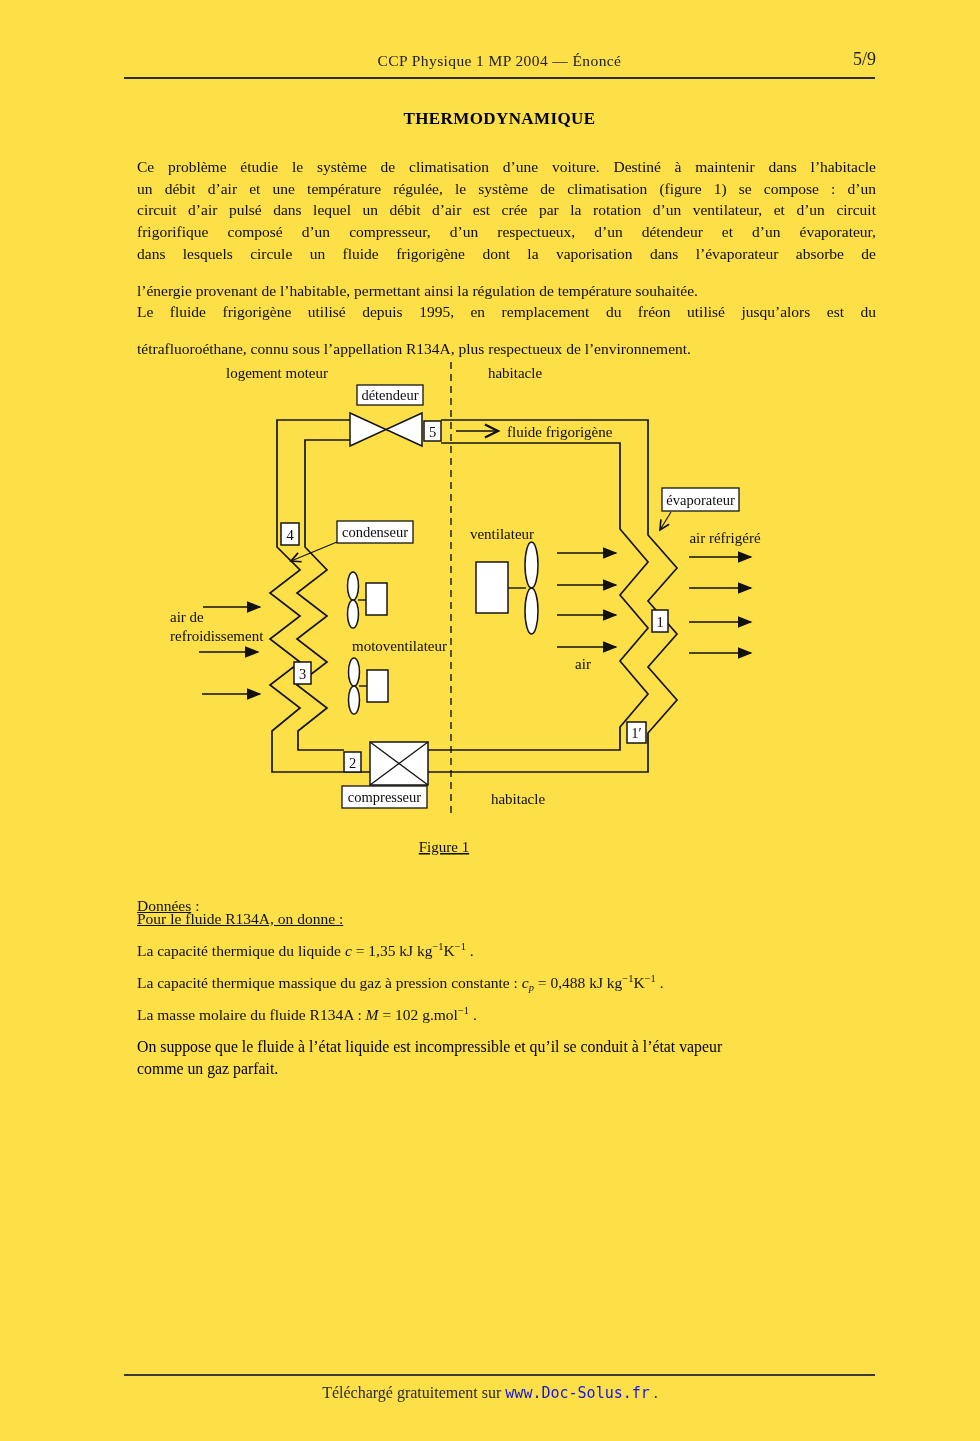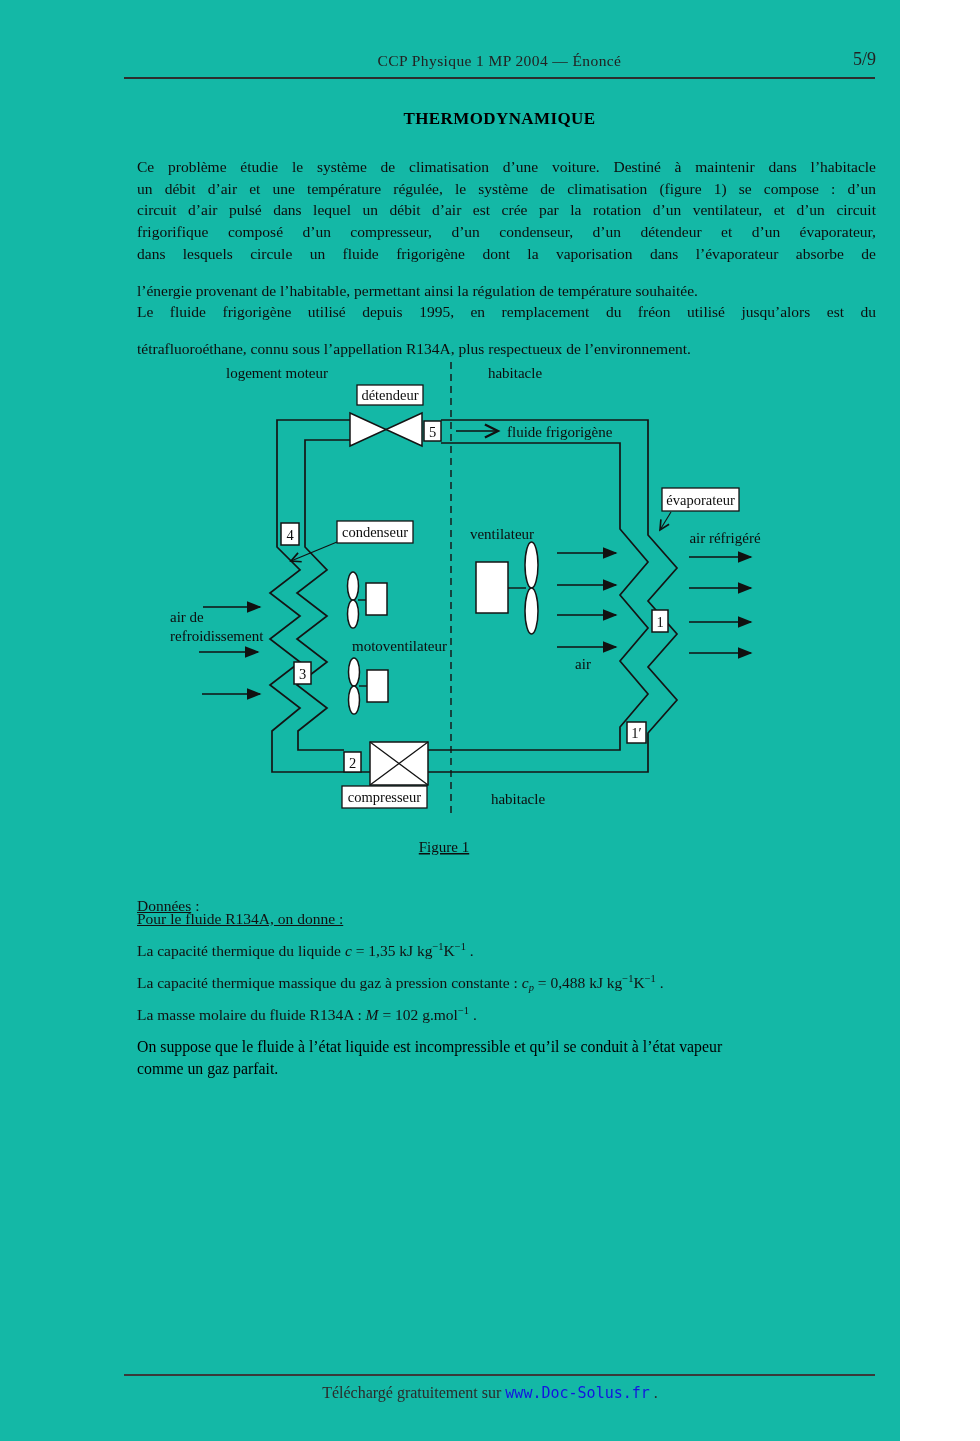--- a/index.html
+++ b/index.html
@@ -1,16 +1,16 @@
 <!DOCTYPE html>
 <html><head>
 <meta charset="utf-8">
 <style>
   html,body{margin:0;padding:0;background:#ffffff;}
-  .page{position:relative;width:900px;height:1441px;background:#14b8a6;
+  .page{position:relative;width:980px;height:1441px;background:#fde047;
         font-family:"Liberation Serif",serif;color:#111;overflow:hidden;}
   .abs{position:absolute;}
 
   .header-title{left:124px;top:52px;width:751px;text-align:center;
                 font-size:15.5px;color:#222;letter-spacing:.4px;}
   .page-num{left:836px;top:49px;width:40px;font-size:18px;text-align:right;color:#222;}
   .rule{left:124px;width:751px;height:2px;background:#2e2e2e;}
   .rule.top{top:77px;}
   .rule.bottom{top:1374px;height:2px;background:#3a3a3a;}
 
@@ -56,21 +56,21 @@
   <div class="abs header-title">CCP Physique 1 MP 2004 — Énoncé</div>
   <div class="abs page-num">5/9</div>
   <div class="abs rule top"></div>
 
   <div class="abs doc-title">THERMODYNAMIQUE</div>
 
   <div class="abs intro">
     <div class="jl">Ce problème étudie le système de climatisation d’une voiture. Destiné à maintenir dans l’habitacle</div>
     <div class="jl">un débit d’air et une température régulée, le système de climatisation (figure 1) se compose : d’un</div>
     <div class="jl">circuit d’air pulsé dans lequel un débit d’air est crée par la rotation d’un ventilateur, et d’un circuit</div>
-    <div class="jl">frigorifique composé d’un compresseur, d’un condenseur, d’un détendeur et d’un évaporateur,</div>
+    <div class="jl">frigorifique composé d’un compresseur, d’un respectueux, d’un détendeur et d’un évaporateur,</div>
     <div class="jl">dans lesquels circule un fluide frigorigène dont la vaporisation dans l’évaporateur absorbe de</div>
     <div class="jl end">l’énergie provenant de l’habitable, permettant ainsi la régulation de température souhaitée.</div>
     <div class="jl">Le fluide frigorigène utilisé depuis 1995, en remplacement du fréon utilisé jusqu’alors est du</div>
     <div class="jl end">tétrafluoroéthane, connu sous l’appellation R134A, plus respectueux de l’environnement.</div>
   </div>
 
   <svg class="abs fig" viewBox="150 352 710 518">
     <defs>
       <marker id="ah" viewBox="0 0 10 8" markerWidth="10" markerHeight="8" refX="9" refY="4" orient="auto">
         <path d="M0,0 L10,4 L0,8 Z" fill="#111"></path>

